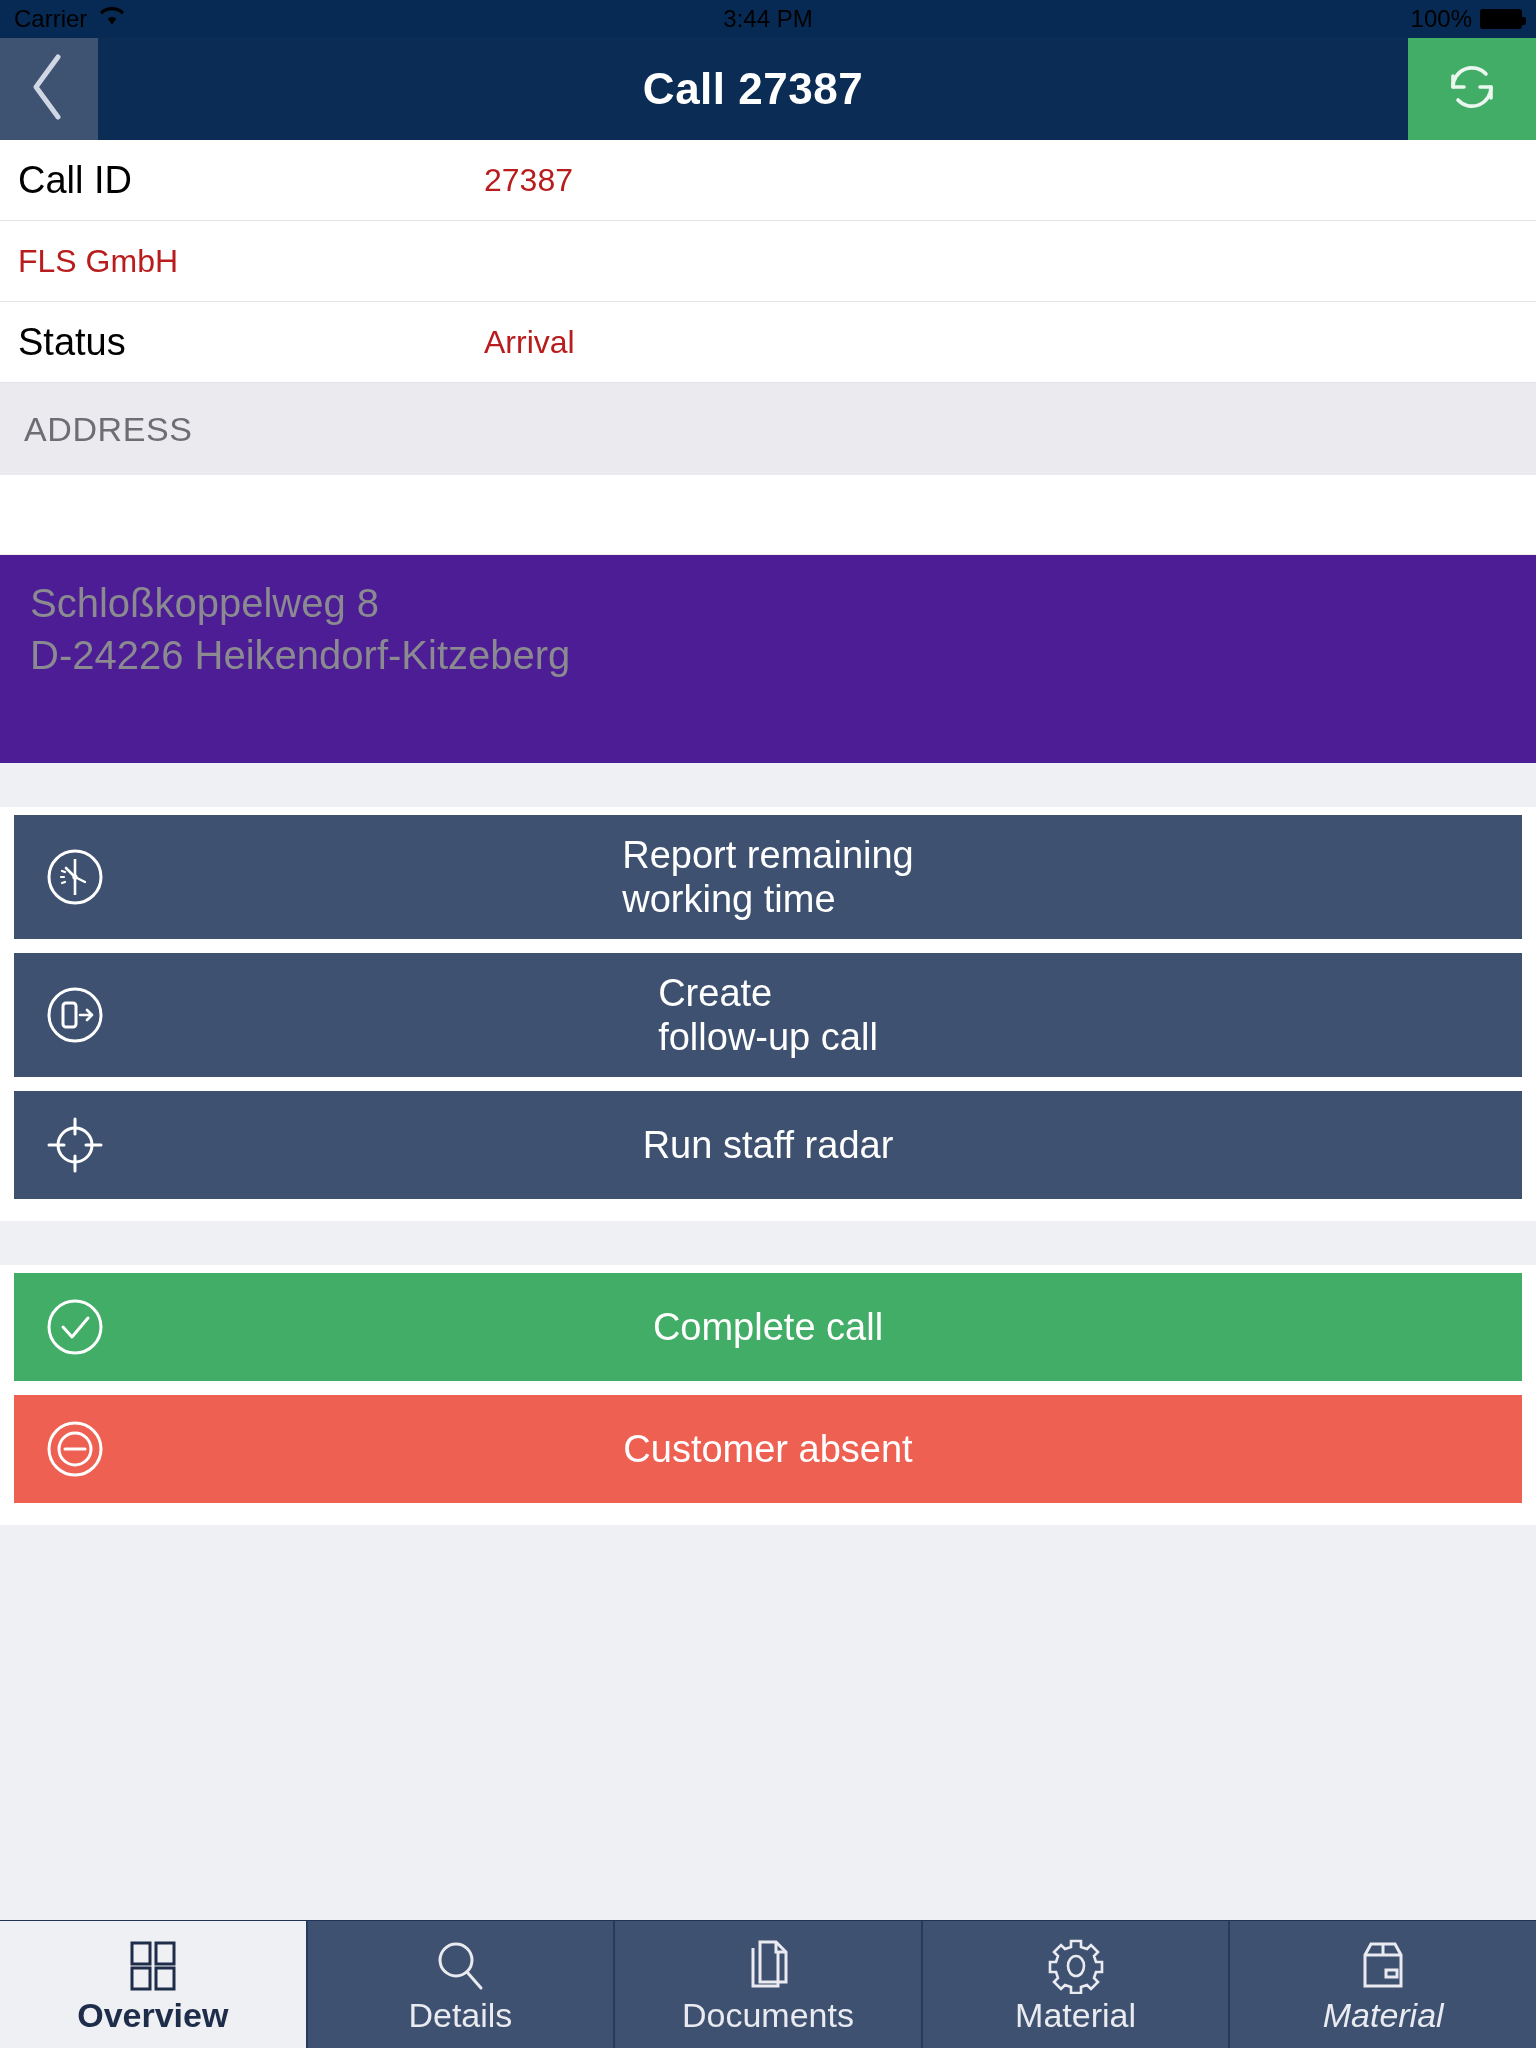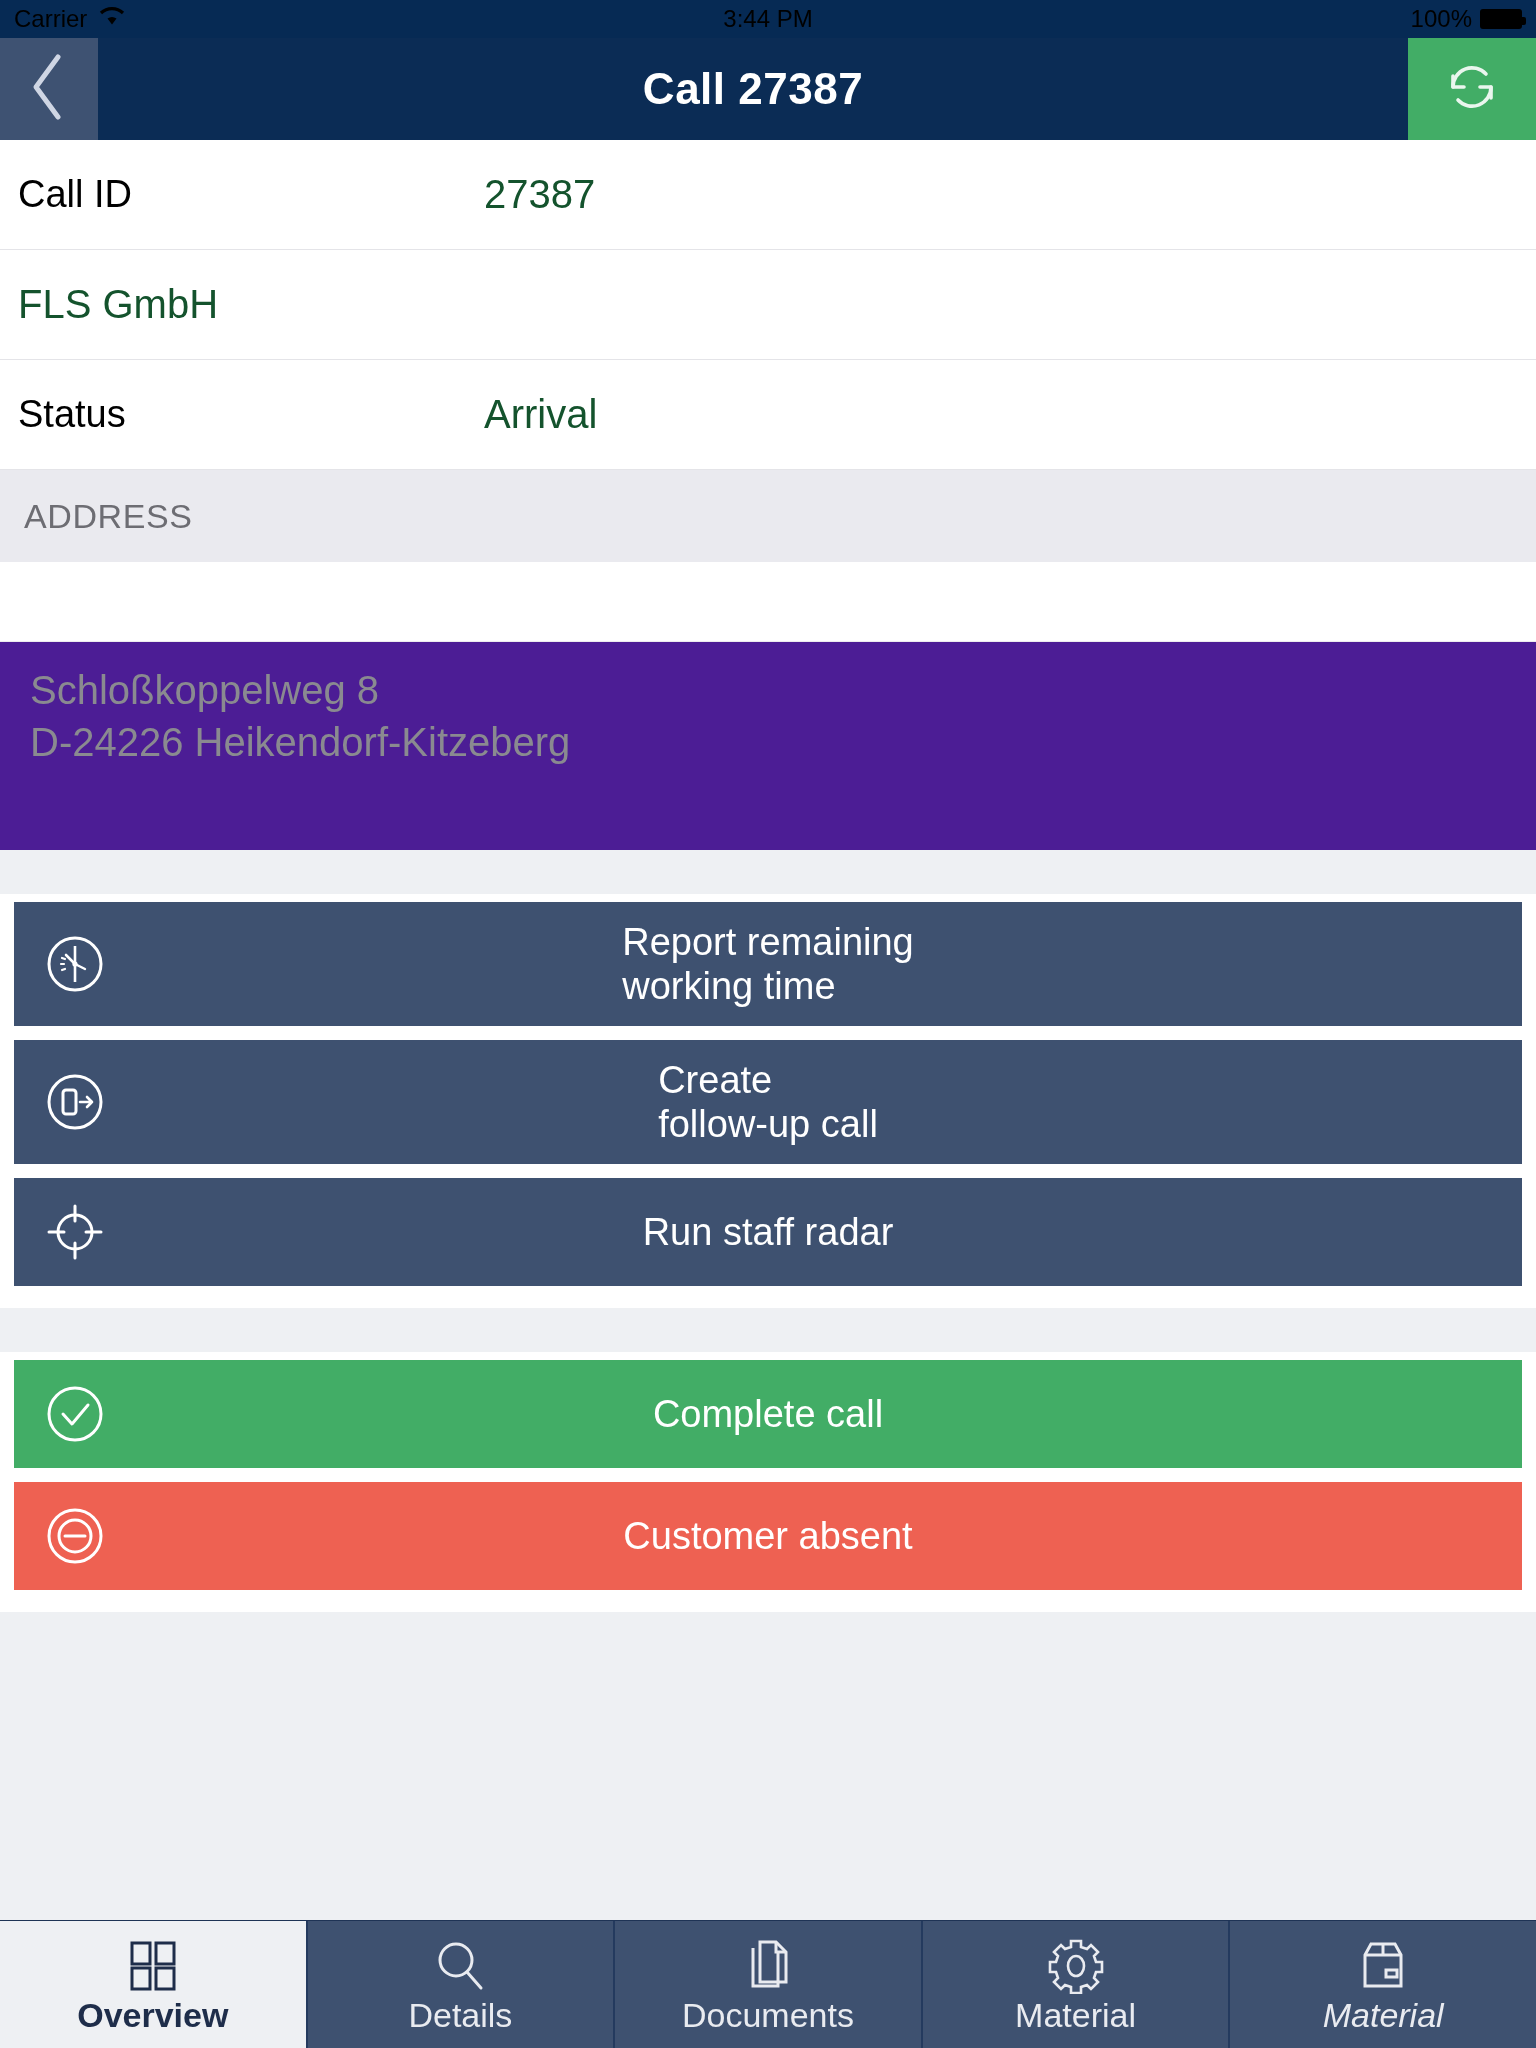--- a/index.html
+++ b/index.html
@@ -71,28 +71,28 @@
 
   
   .body {
     flex: 1; overflow: hidden; background: #eef0f3;
     display: flex; flex-direction: column;
   }
 
   
   .fieldgroup { background: #ffffff; }
   .fieldrow {
-    height: 110px; display: flex; align-items: center;
+    height: 81px; display: flex; align-items: center;
     border-bottom: 1px solid #e4e4e8;
     padding-left: 18px;
   }
   .fieldrow .flabel {
     color: #000000; font-size: 38px; width: 466px; flex: 0 0 466px;
   }
-  .fieldrow .fvalue { color: #14532d; font-size: 40px; }
+  .fieldrow .fvalue { color: #b91c1c; font-size: 32px; }
 
   
   .sect-header {
     background: #eaeaef; height: 92px;
     display: flex; align-items: center; padding-left: 24px;
     color: #6d6d73; font-size: 34px; letter-spacing: 0.6px;
   }
   .addr-pad {
     background: #ffffff; height: 80px;
     border-bottom: 1px solid #ececed;

